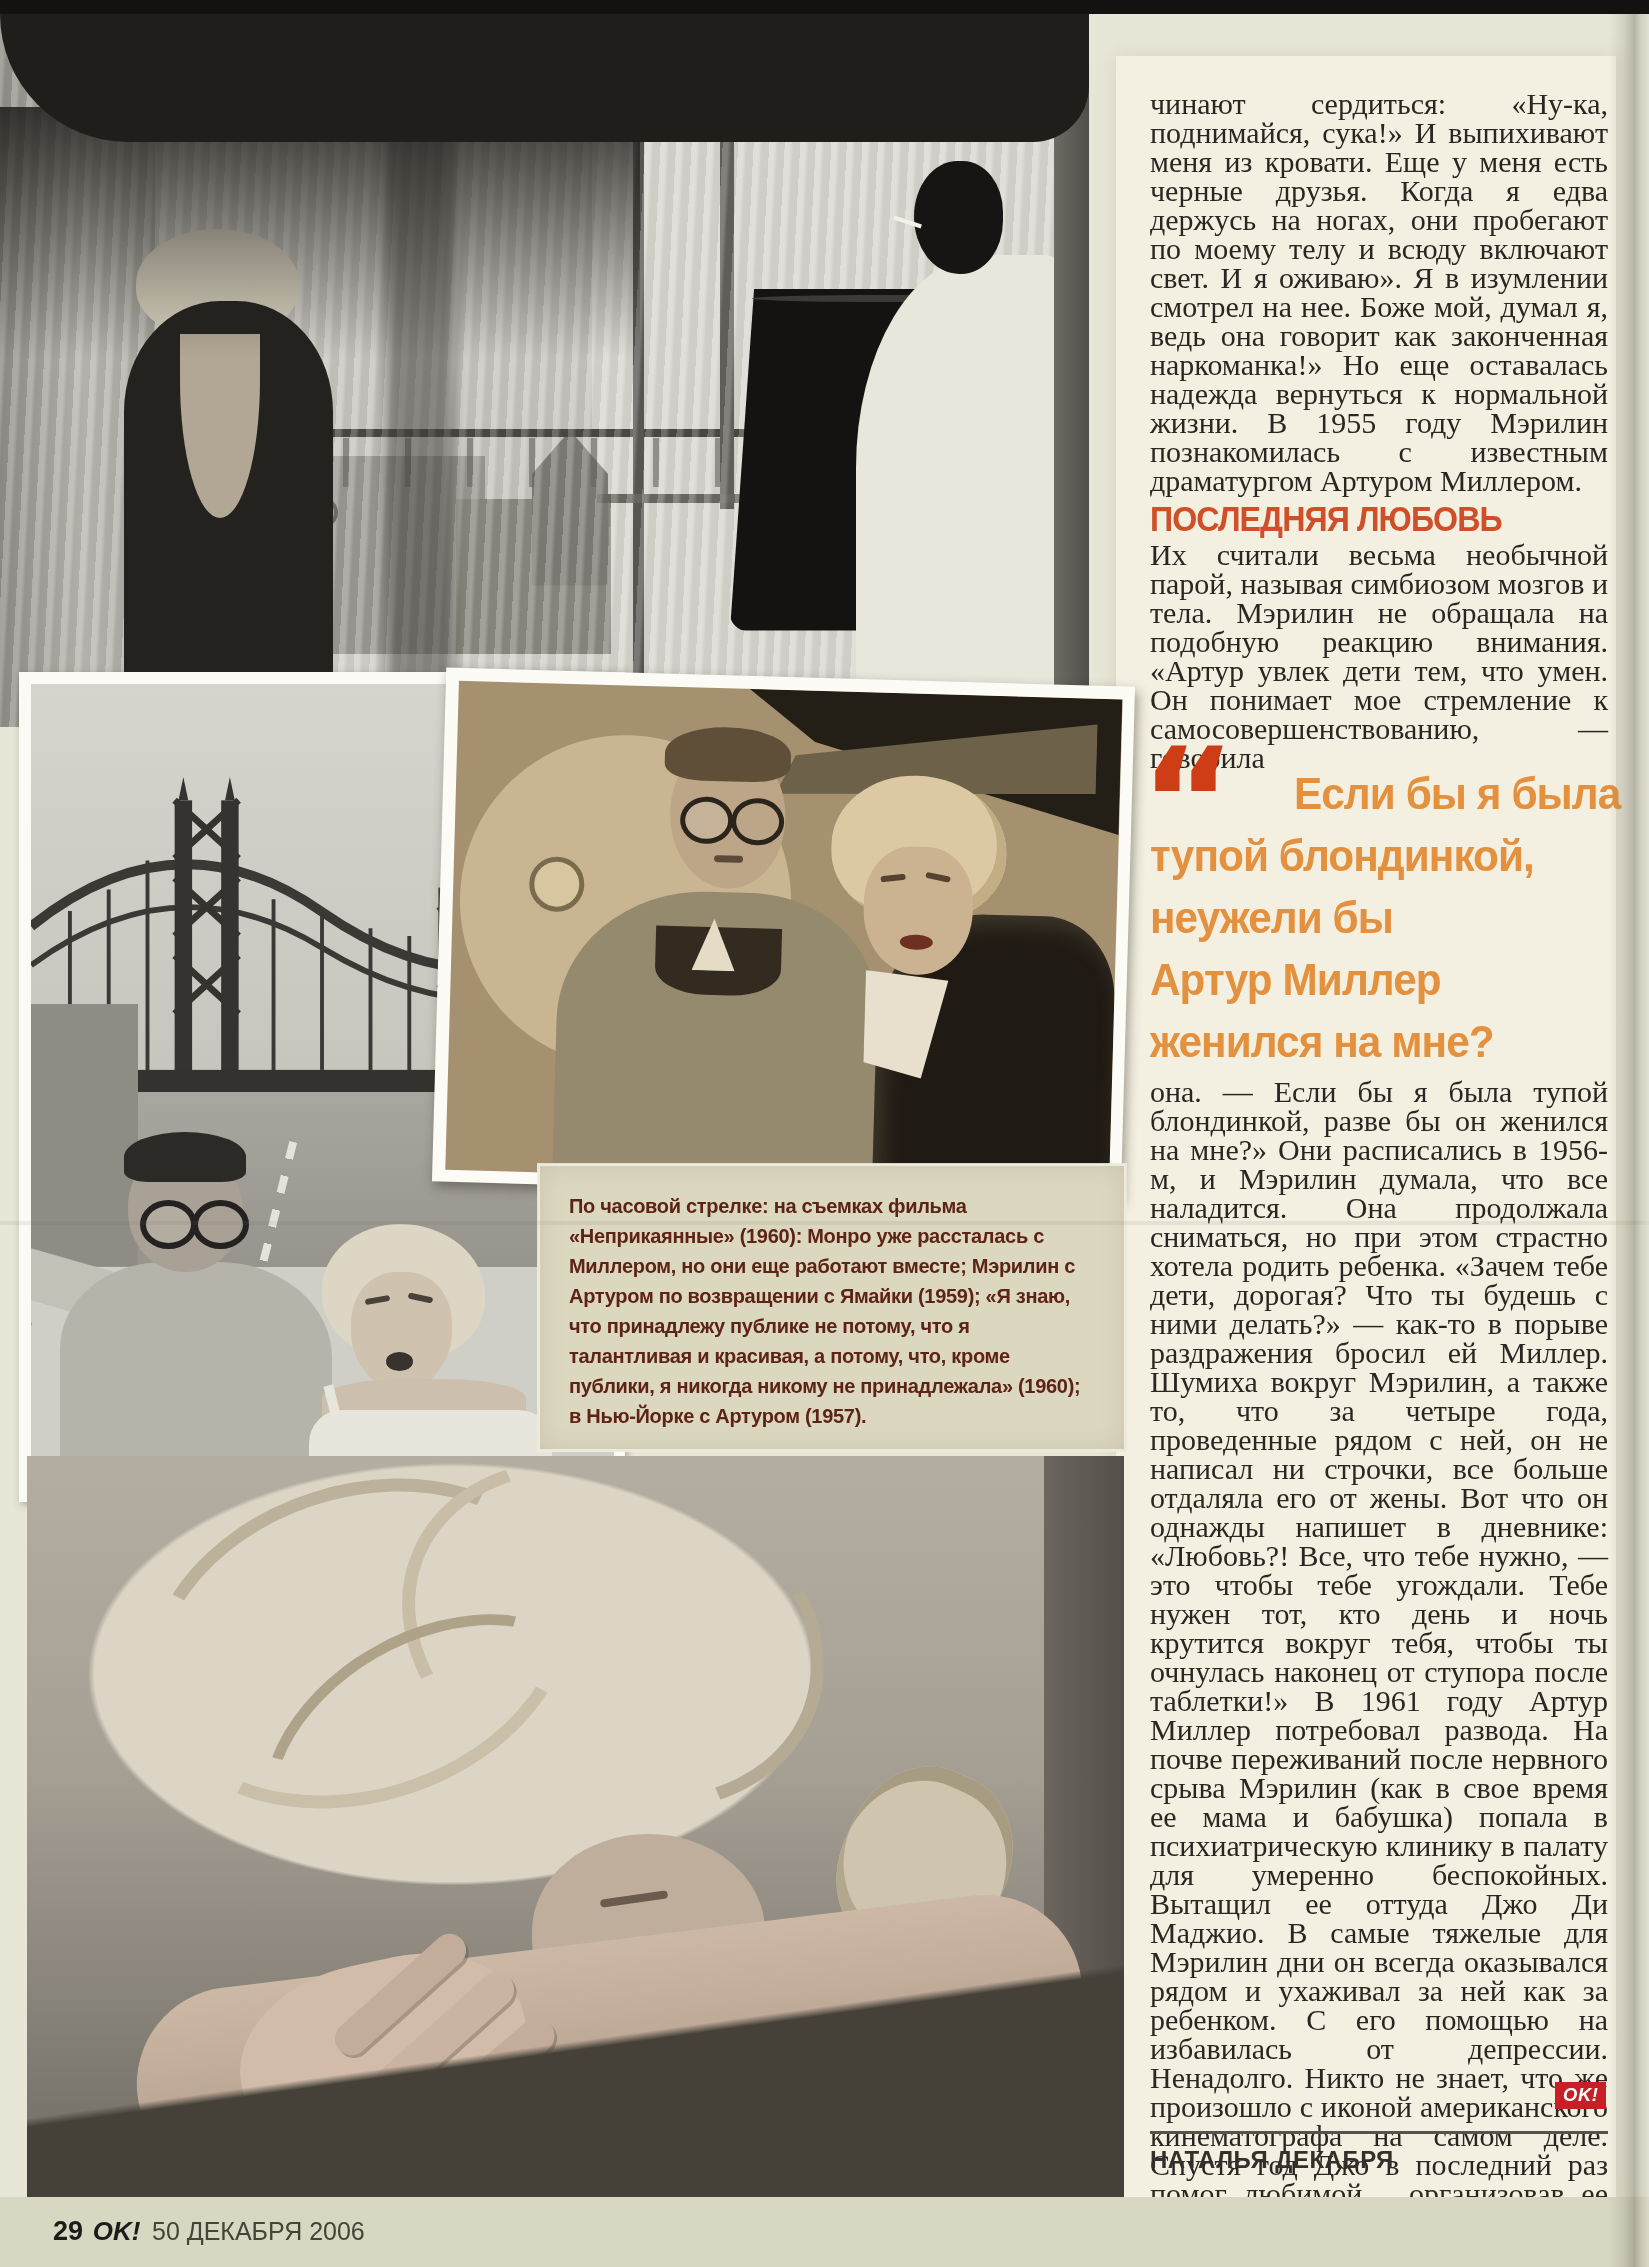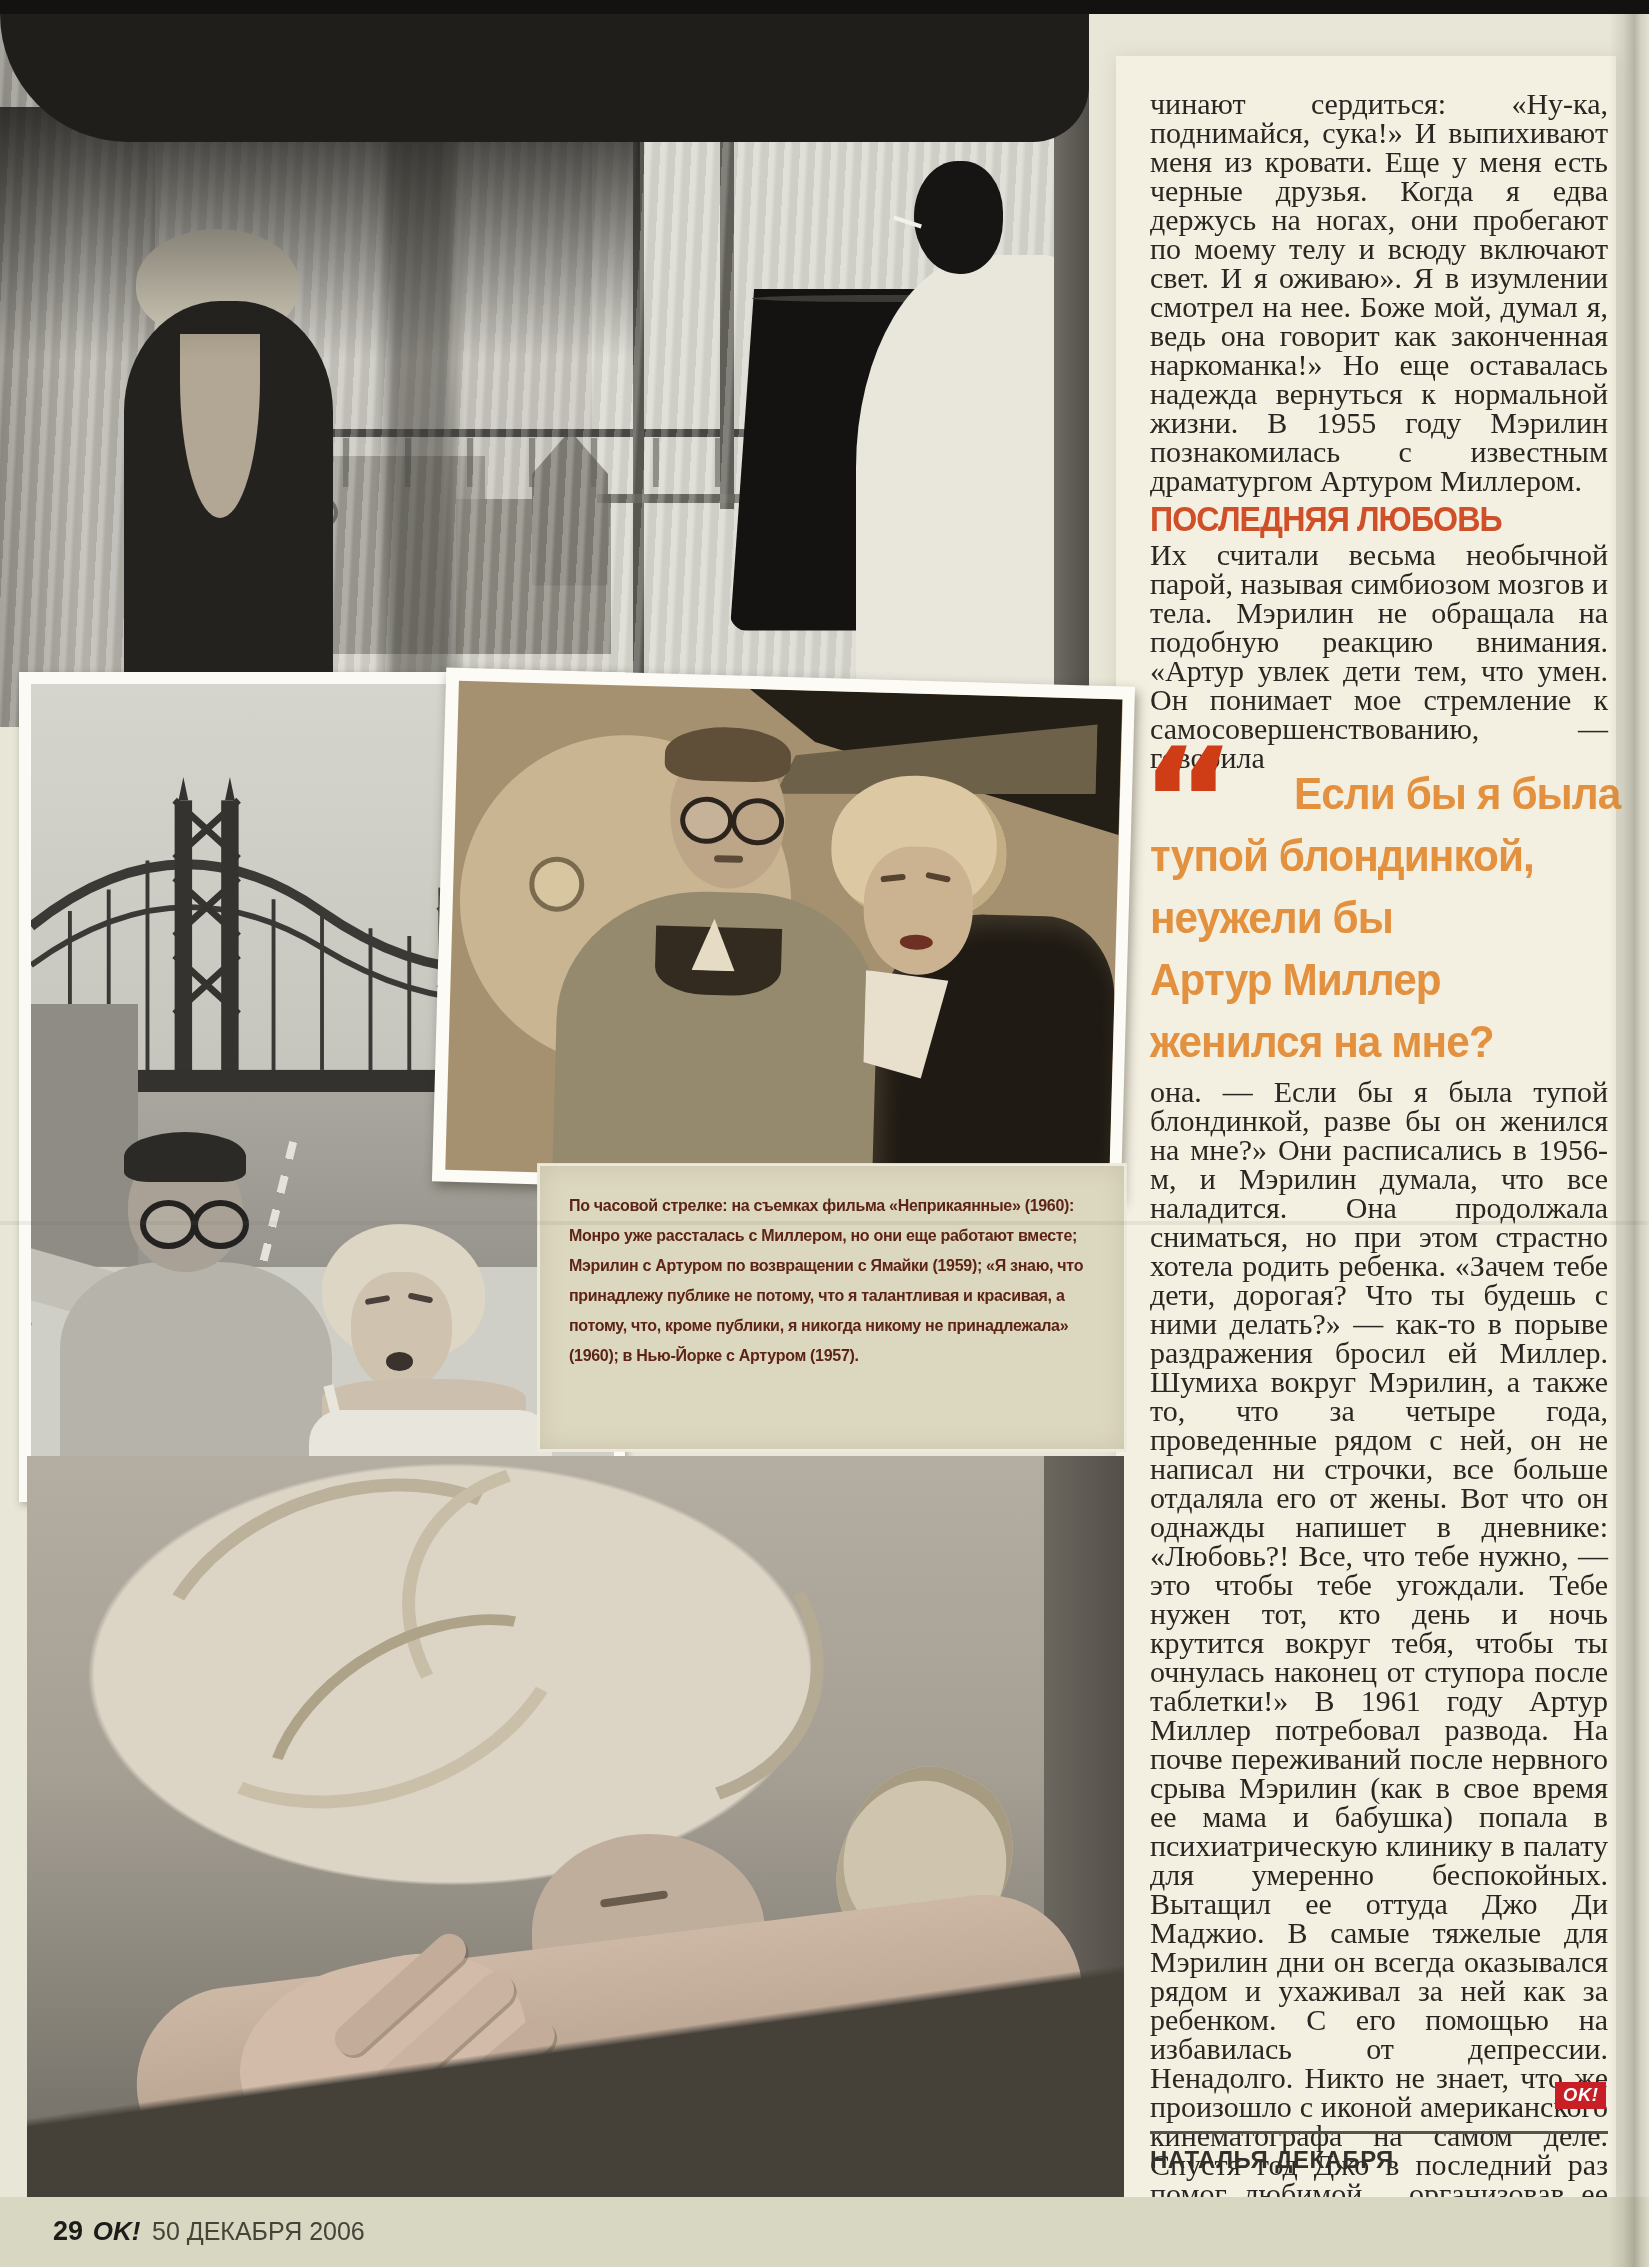--- a/index.html
+++ b/index.html
@@ -107,21 +107,21 @@
   .pc-wbrow1{left:427px;top:182px;width:25px;height:5.8px;background:#55432f;border-radius:3.9px;transform:rotate(-8deg);}
   .pc-wbrow2{left:472px;top:180px;width:25px;height:5.8px;background:#55432f;border-radius:3.9px;transform:rotate(10deg);}
   .pc-fur{left:427px;top:219px;width:237px;height:270px;background:#1f1a13;border-radius:45% 30% 0 0;box-shadow:inset 7.8px 9.7px 23px rgba(220,200,160,.18);}
   .pc-wtop{left:415px;top:278px;width:83px;height:107px;background:#e8e0cc;clip-path:polygon(0 0,100% 8%,70% 100%,0 86%);}
 
   
   .caption-box{left:540px;top:1166px;width:584px;height:283px;background:#dcd7bf;z-index:14;
     box-shadow:0 0 0 2.9px #eceadb, inset 0 0 23px rgba(120,110,80,.18);}
   .caption-box p{margin:0;padding:25px 27px 0 29px;
     font-family:"Liberation Sans","DejaVu Sans",sans-serif;font-weight:bold;
-    font-size:16px;line-height:30px;color:#5c2316;letter-spacing:-0.3px;}
+    font-size:20px;line-height:30px;color:#5c2316;letter-spacing:-0.3px;}
 
   
   .ph-bottom{left:27px;top:1456px;width:1097px;height:741px;overflow:hidden;z-index:9;
     background:linear-gradient(180deg,#b3ada2 0%,#a59f94 42%,#8a857b 72%,#6f6a62 100%);}
   .px-post{left:1017px;top:0;width:80px;height:741px;background:linear-gradient(to right,#6b665e,#544f49);}
   .px-couch{left:0;top:0;width:1097px;height:741px;background:linear-gradient(172deg,rgba(0,0,0,0) 74%,#454139 75%);}
   .px-hair0{left:49px;top:0;width:835px;height:485px;background:radial-gradient(ellipse at 45% 45%,#dcd4c4 0 55%,rgba(0,0,0,0) 56%);}
   .px-hair1{left:116px;top:29px;width:408px;height:291px;border:13.6px solid #bcb19b;border-radius:50%;transform:rotate(-18deg);border-color:#bcb19b transparent #cabfa9 transparent;}
   .px-hair2{left:369px;top:9.7px;width:408px;height:311px;border:13.6px solid #b5aa94;border-radius:50%;transform:rotate(22deg);border-color:transparent #b5aa94 transparent #c8bda7;}
   .px-hair3{left:223px;top:175px;width:349px;height:233px;border:11.6px solid #aea389;border-radius:50%;transform:rotate(-30deg);border-color:#aea389 transparent transparent transparent;}

